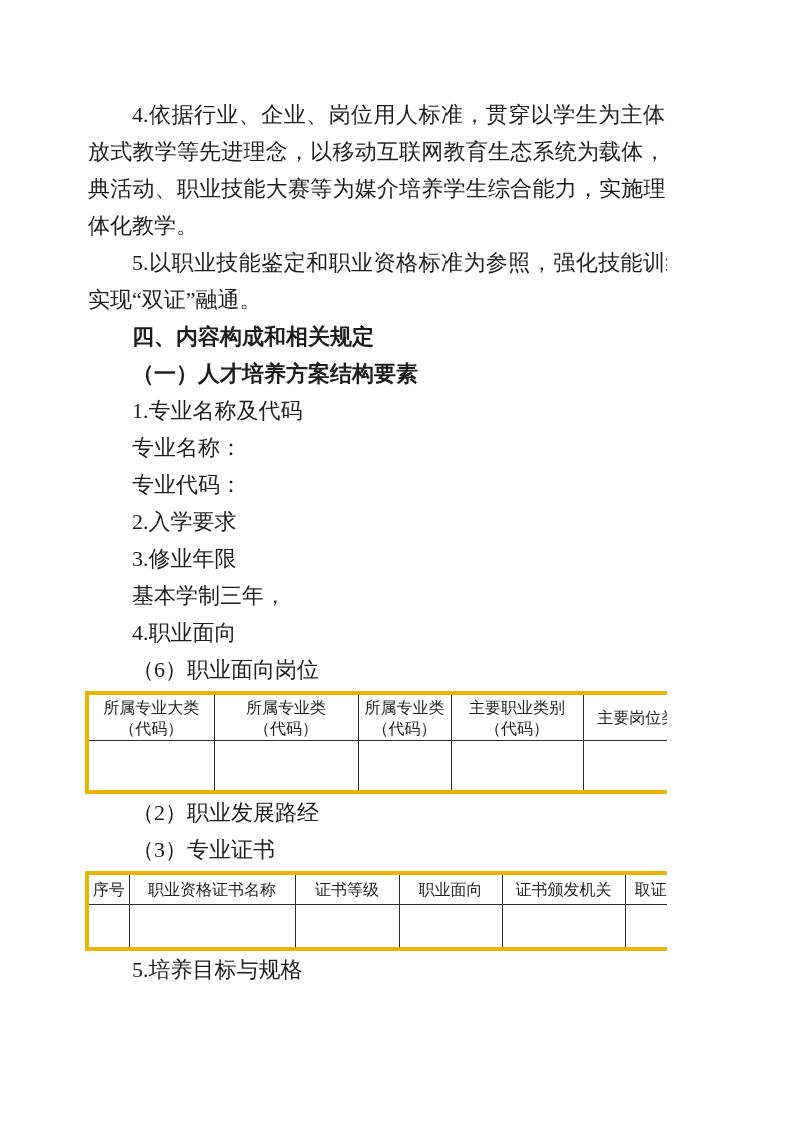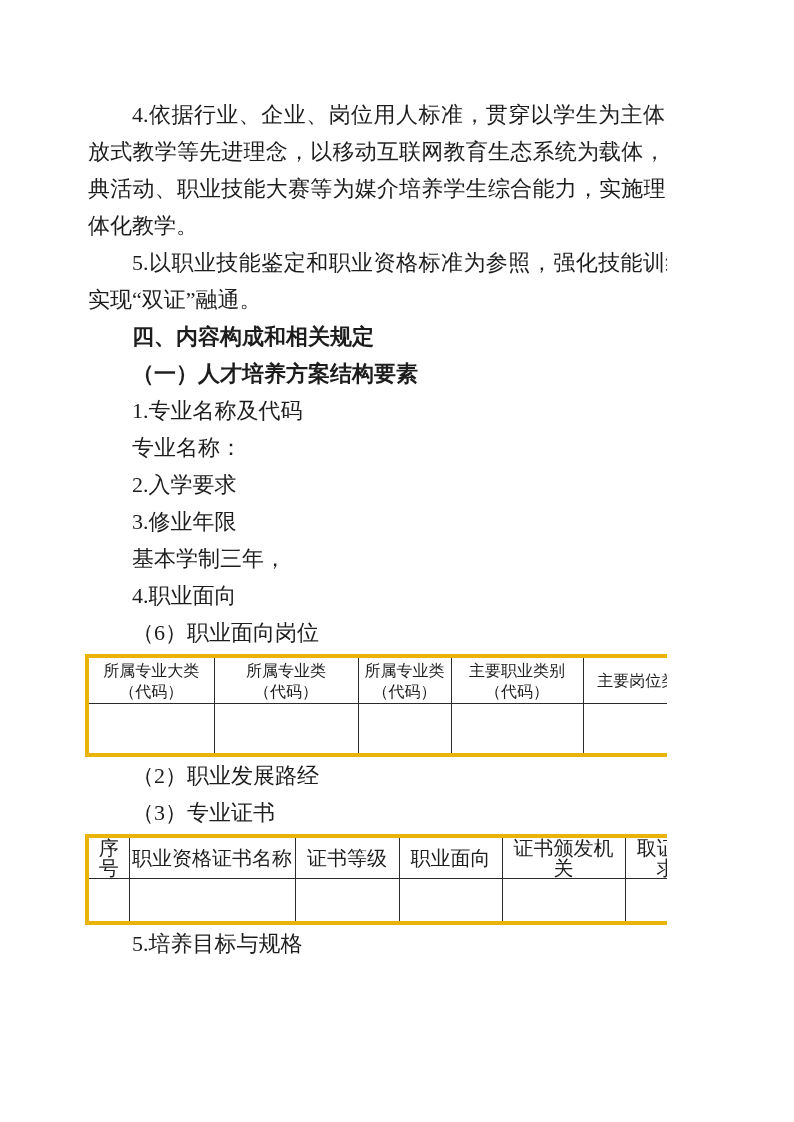--- a/index.html
+++ b/index.html
@@ -47,21 +47,21 @@
   .doctable th, .doctable td {
     border: 1px solid #2b2b2b;
     font-weight: normal;
     text-align: center;
     vertical-align: middle;
     padding: 0 2px;
     overflow: hidden;
   }
   .t1 th { height: 45px; font-size: 16px; line-height: 21px; }
   .t1 td { height: 49px; }
-  .t2 th { height: 29px; font-size: 20px; line-height: 20px; }
+  .t2 th { height: 29px; font-size: 16px; line-height: 20px; }
   .t2 td { height: 42px; }
   .hl { display: block; }
 </style>
 </head>
 <body>
 
 <div class="page">
   <div class="doc">
 
     <p class="para">4.依据行业、企业、岗位用人标准，贯穿以学生为主体、开放式教学等先进理念，以移动互联网教育生态系统为载体，以经典活动、职业技能大赛等为媒介培养学生综合能力，实施理实一体化教学。</p>
@@ -69,20 +69,21 @@
     <p class="para">5.以职业技能鉴定和职业资格标准为参照，强化技能训练，实现“双证”融通。</p>
 
     <p class="line heading">四、内容构成和相关规定</p>
 
     <p class="line heading">（一）人才培养方案结构要素</p>
 
     <p class="line">1.专业名称及代码</p>
 
     <p class="line">专业名称：</p>
 
+    <p class="line">专业代码：</p>
 
     <p class="line">2.入学要求</p>
 
     <p class="line">3.修业年限</p>
 
     <p class="line">基本学制三年，</p>
 
     <p class="line">4.职业面向</p>
 
     <p class="line">（6）职业面向岗位</p>

